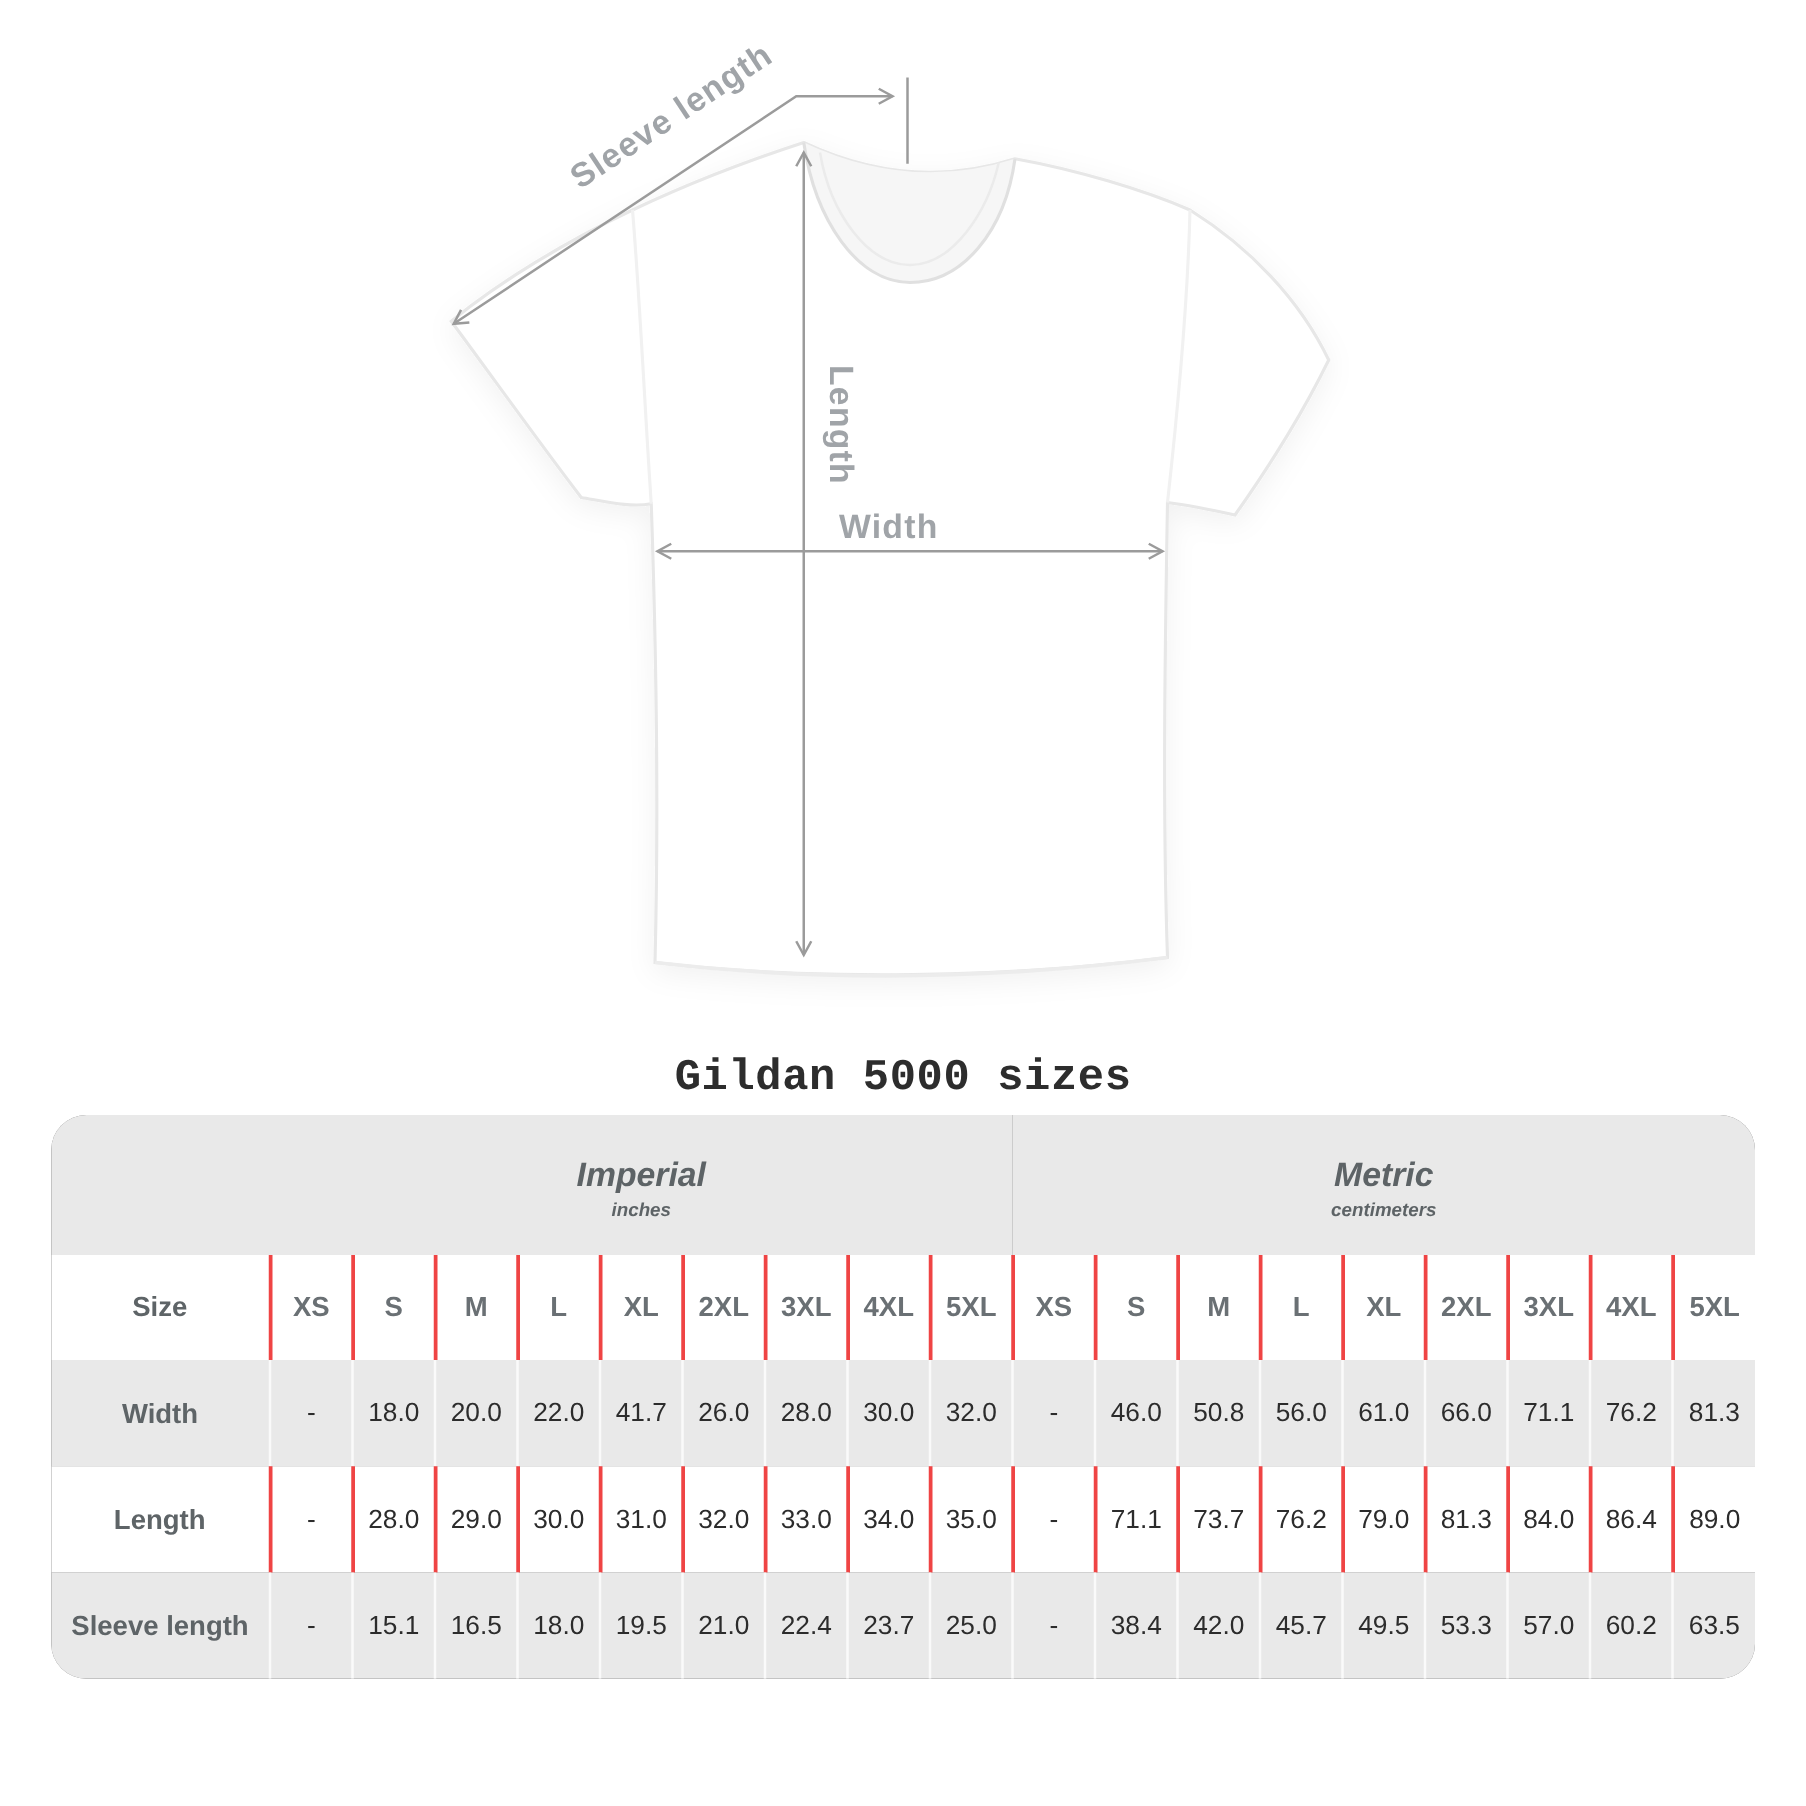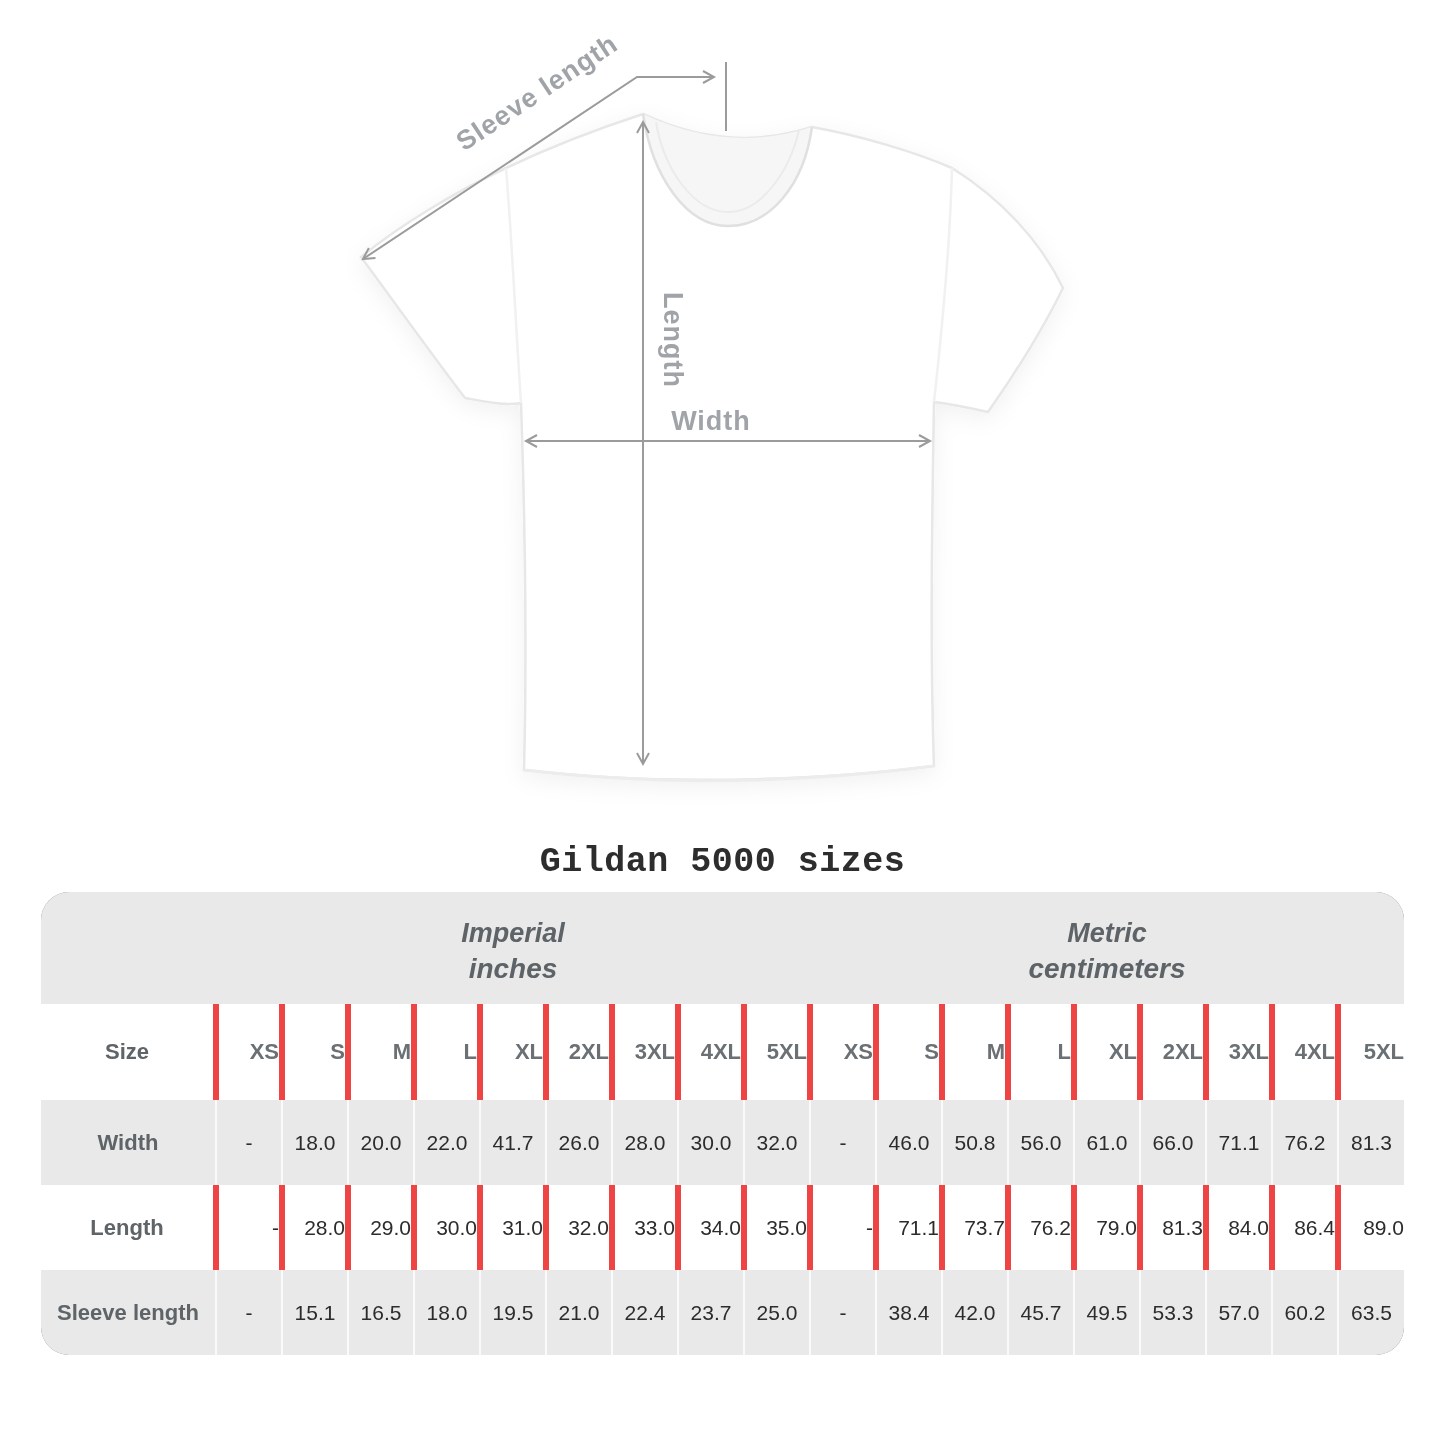--- a/index.html
+++ b/index.html
@@ -38,27 +38,27 @@
   .size-table col.c-label{width:175px;}
   .size-table th,.size-table td{
     text-align:center;vertical-align:middle;padding:0;
   }
   tr.band th{background:#e9e9e9;height:112px;}
   .g-name{
     font-size:27px;font-weight:bold;font-style:italic;color:#5d6366;
     padding-top:6px;
   }
   .g-unit{
-    font-size:28px;font-style:italic;color:#5d6366;margin-top:4px;
-  }
-  tr.r-size td{height:96px;background:#ffffff;}
+    font-size:15px;font-style:italic;color:#5d6366;margin-top:4px;
+  }
+  tr.r-size td{height:84px;background:#ffffff;}
   tr.r-data td{height:85px;}
   tr.r-white td{background:#ffffff;}
   tr.r-gray td{background:#e9e9e9;}
-  tr.r-white td:not(:first-child){border-left:6px solid #ef4444;text-align:right;}
+  tr.r-white td:not(:first-child){border-left:3px solid #ef4444;}
   tr.r-gray td:not(:first-child){border-left:2px solid #fafafa;}
   td.cell-label{font-size:22px;font-weight:bold;color:#5e6467;}
   td.cell-size{font-size:22px;font-weight:bold;color:#6a7074;}
   td.cell-val{font-size:21px;color:#2c2c2c;}
 </style>
 </head>
 <body>
 
 <div class="diagram-wrap">
   <svg width="1445" height="838" viewBox="0 0 1445 838">

